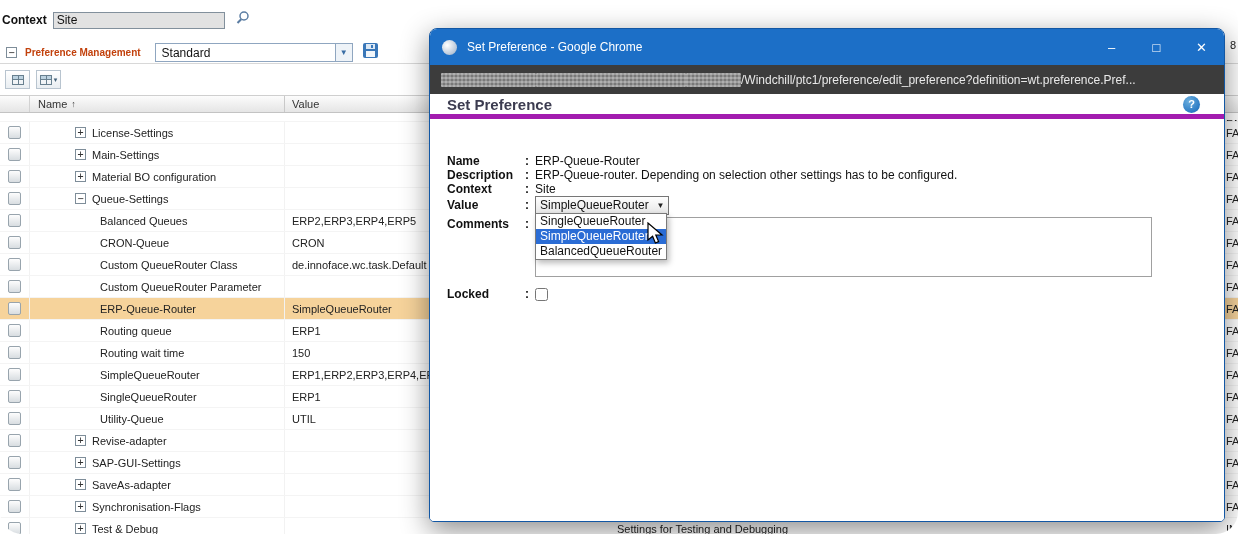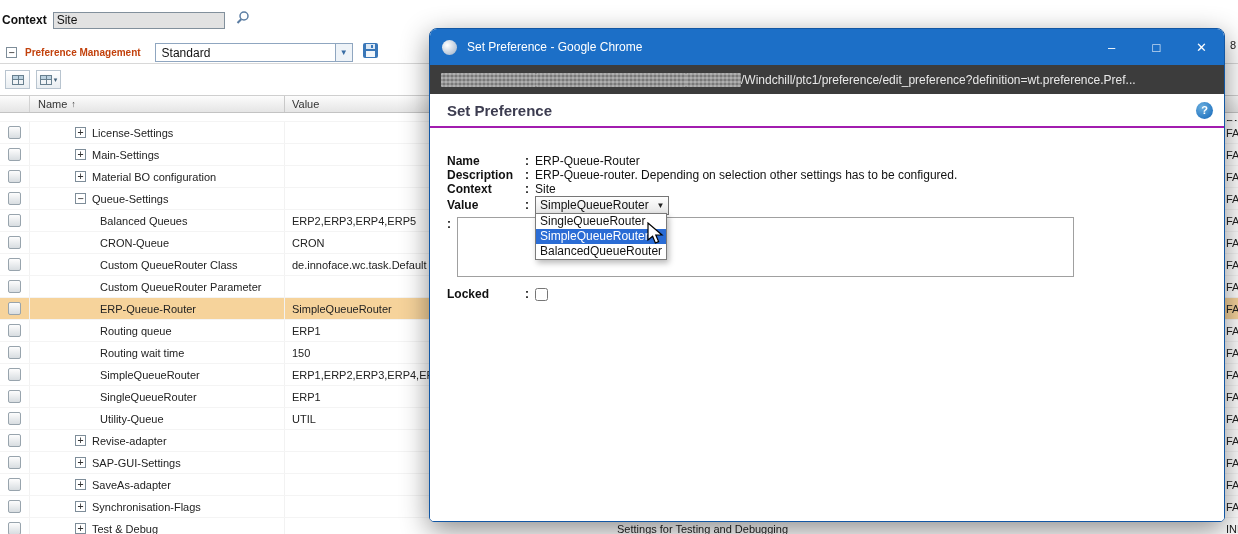--- a/index.html
+++ b/index.html
@@ -1,17 +1,17 @@
 <!DOCTYPE html>
 <html><head>
 <meta charset="utf-8">
 <style>
   * { margin:0; padding:0; box-sizing:border-box; }
   body { font-family:"Liberation Sans", sans-serif; background:#fff; }
-  .screen { position:relative; width:1238px; height:534px; overflow:hidden; background:#fff; }
+  .screen { position:relative; width:1238px; height:534px; overflow:hidden; background:#fff;border-radius:22px; }
 
   
   .context-row { position:absolute; top:10px; left:2px; height:20px; display:flex; align-items:center; }
   .ctx-label { font-size:12px; font-weight:bold; color:#111; margin-right:6px; }
   .ctx-input { width:172px; height:17px; border:1px solid #82909c; background:#e2e2e2; font-family:inherit; font-size:12px; padding:0 3px; color:#111; }
   .search-ic { margin-left:10px; }
 
   .pm-header { position:absolute; top:42px; left:0; width:1238px; height:22px; display:flex; align-items:center; border-bottom:1px solid #d8d8d8; }
   .pm-collapse { width:11px; height:11px; border:1px solid #7e8d99; background:#fff; color:#333; font-size:10px; line-height:9px; text-align:center; margin-left:6px; font-family:"DejaVu Sans Mono", monospace; }
   .pm-title { font-size:10px; font-weight:bold; color:#c2410c; margin-left:8px; }
@@ -56,21 +56,21 @@
   .win-btn { width:45px; height:30px; display:flex; align-items:center; justify-content:center; font-size:13px; color:#fff; }
   .urlbar { height:29px; background:#3c3c3c; display:flex; align-items:center; padding:0 11px; overflow:hidden; }
   .redact { display:inline-block; height:14px; border-radius:1px; flex:0 0 auto;
       background:
         repeating-linear-gradient(90deg, rgba(255,255,255,.20) 0 2px, rgba(0,0,0,0) 2px 4px),
         repeating-linear-gradient(0deg, #9b9b9b 0 2px, #787878 2px 4px); }
   .r1{width:95px;} .r2{width:150px;} .r3{width:55px;}
   .url-text { color:#e9e9e9; font-size:12px; white-space:nowrap; }
 
   .dialog-body { position:relative; height:433px; background:#fff; }
-  .dlg-header { height:34px; border-bottom:2px solid #a21caf; display:flex; align-items:center; padding:0 11px 0 17px; }
+  .dlg-header { height:25px; border-bottom:5px solid #a21caf; display:flex; align-items:center; padding:0 24px 0 17px; }
   .dlg-title { font-size:15px; font-weight:bold; color:#3c3c50; flex:1; }
   .help { width:17px; height:17px; border-radius:50%; background:radial-gradient(circle at 35% 30%, #6aaede, #2b7bc4 70%, #1c5f9e); color:#fff; font-size:11px; font-weight:bold; display:flex; align-items:center; justify-content:center; }
 
   .form { position:absolute; left:17px; top:60px; right:20px; font-size:12px; color:#111; }
   .frow { display:flex; line-height:14px; }
   .flabel { width:78px; font-weight:bold; flex:0 0 auto; }
   .fcolon { width:10px; font-weight:bold; flex:0 0 auto; }
   .fvalue { flex:1; white-space:nowrap; overflow:hidden; }
   .value-row { height:19px; align-items:center; line-height:19px; }
   .select-box { display:inline-flex; align-items:center; width:134px; height:19px; border:1px solid #767676; background:linear-gradient(#fefefe,#e6e6e6); font-size:12px; }
@@ -356,20 +356,21 @@
         </div>
         <div class="frow value-row">
           <span class="flabel">Value</span>
           <span class="fcolon">:</span>
           <span class="select-box">
             <span class="select-text">SimpleQueueRouter</span>
             <span class="select-arrow">▼</span>
           </span>
         </div>
         <div class="frow comments-row">
+          <span class="flabel">Comments</span>
           <span class="fcolon">:</span>
           <textarea class="comments" style=""></textarea>
         </div>
         <div class="frow locked-row">
           <span class="flabel">Locked</span>
           <span class="fcolon">:</span>
           <input type="checkbox" class="locked" style="">
         </div>
         <div class="dropdown" id="dropdown">
             <div class="dd-opt">SingleQueueRouter</div>

